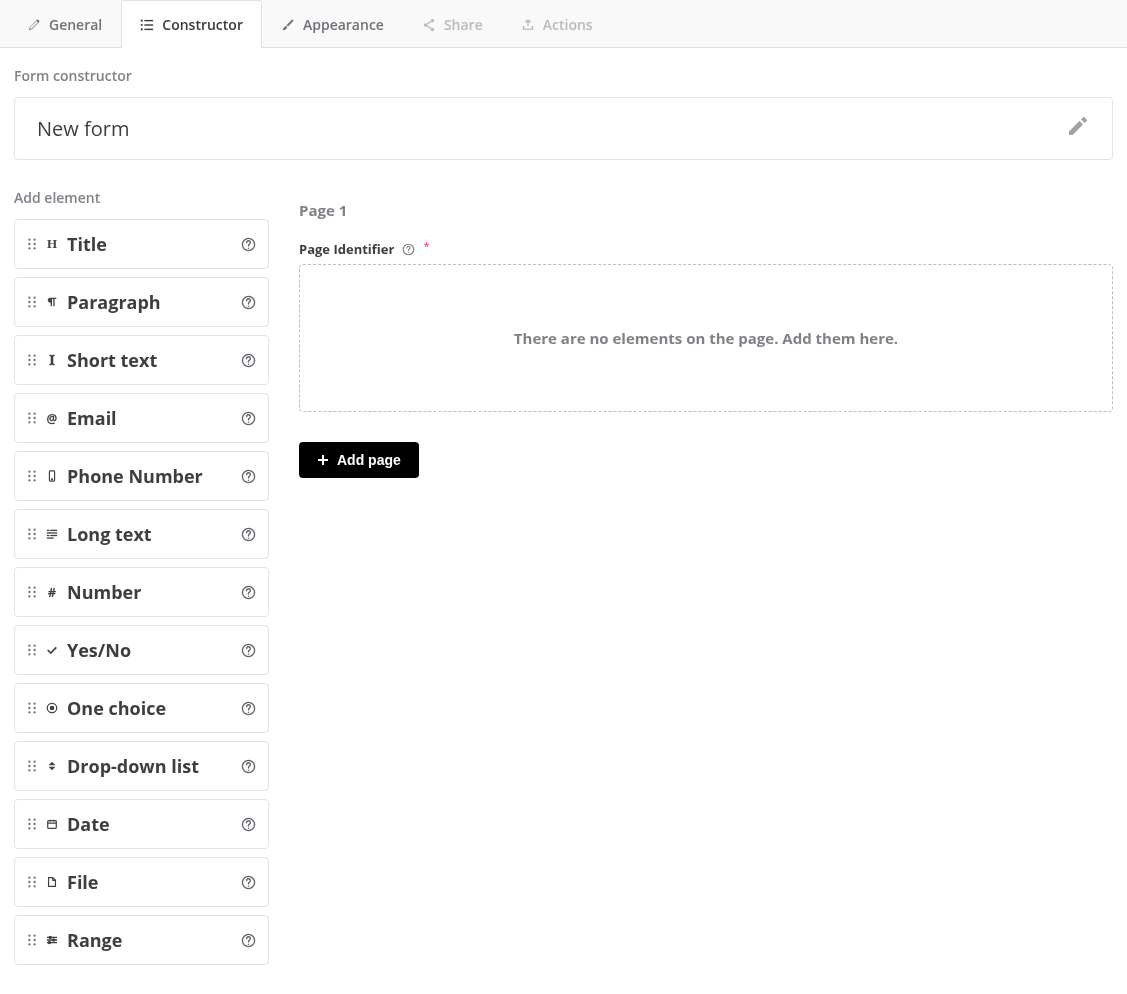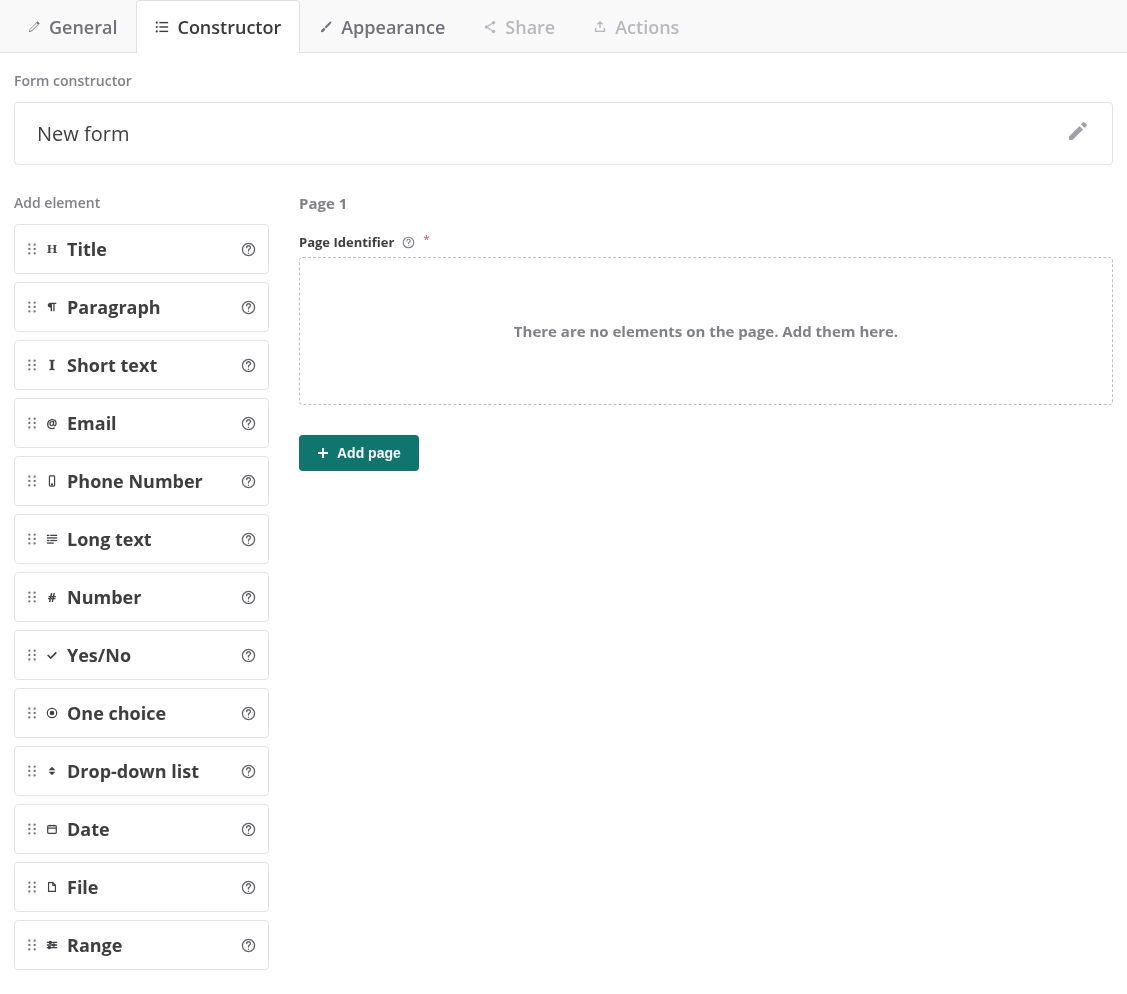--- a/index.html
+++ b/index.html
@@ -14,21 +14,21 @@
       background: #f9f9fa;
       border-bottom: 1px solid #e0e0e0;
       padding-left: 8px;
     }
     .tab {
       display: flex;
       align-items: center;
       gap: 8px;
       padding: 14px 18px;
       cursor: pointer;
-      font-size: 18px;
+      font-size: 14px;
       font-weight: 600;
       color: #707078;
       border: 1px solid transparent;
       border-bottom: none;
       margin-bottom: -1px;
     }
     .tab.active {
       background: #fff;
       border-color: #e0e0e0;
       border-radius: 4px 4px 0 0;
@@ -74,21 +74,21 @@
       background: #fff;
     }
     .drag-handle { color: #707078; margin-right: 8px; display:inline-flex;}
     .drag-handle svg { width:10px; height:14px;}
     .type-icon { color: #404046; margin-right: 8px; display:inline-flex;align-items:center;justify-content:center;width:14px;}
     .type-icon svg{width:12px;height:12px;}
     .element-label { flex: 1; font-weight: 700; font-size: 18px; color: #3e3e3e; }
     .help-icon { color: #616168; display:inline-flex;}
     .help-icon svg { width:15px;height:15px;}
     .canvas { flex: 1; }
-    .page-title { font-size: 15px; font-weight: 700; color: #808088; margin: 0 0 20px 0; }
+    .page-title { font-size: 15px; font-weight: 700; color: #808088; margin: 12px 0 20px 0; }
     .field-label-row { display:flex; align-items:center; gap:8px; margin-bottom: 6px; font-size: 13px;}
     .field-label { font-weight: 700; color: #3e3e3e; }
     .field-help { color: #808088; display:inline-flex;}
     .field-help svg{width:13px;height:13px;}
     .req-star { color: #e53956; font-size: 11px; position: relative; top:-4px;}
     .page-id-input {
       width: 100%;
       border: 1px solid #e3e3e7;
       border-radius: 4px;
       padding: 9px 14px;
@@ -104,21 +104,21 @@
       display: flex;
       align-items: center;
       justify-content: center;
       margin-bottom: 30px;
     }
     .dropzone .msg { font-weight: 700; color: #808088; font-size: 15px; }
     .add-page-btn {
       display: inline-flex;
       align-items: center;
       gap: 8px;
-      background: #0f766e;
+      background: #000000;
       color: #fff;
       border: none;
       border-radius: 4px;
       padding: 10px 18px;
       font-size: 14px;
       font-weight: 600;
       cursor: pointer;
     }
     .add-page-btn svg{width:12px;height:12px;}
     .hash{font-weight:700;font-size:13px;}

